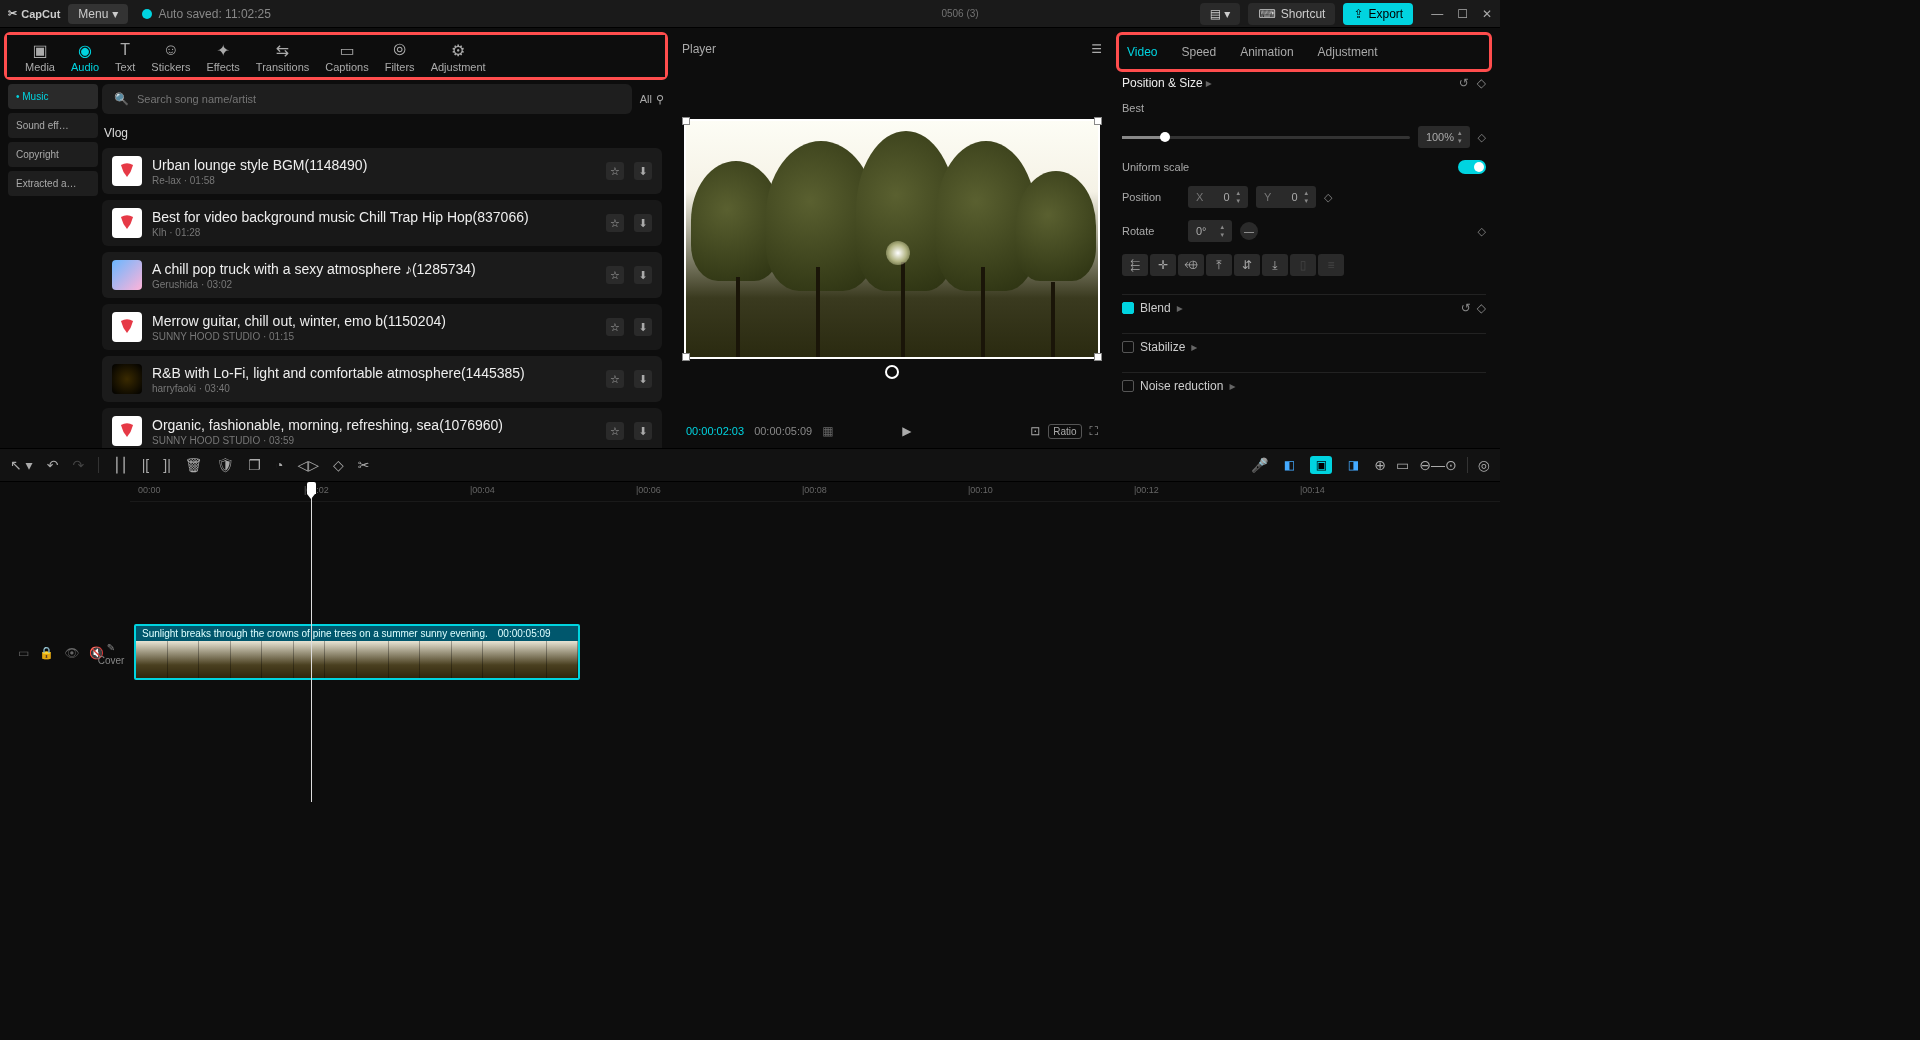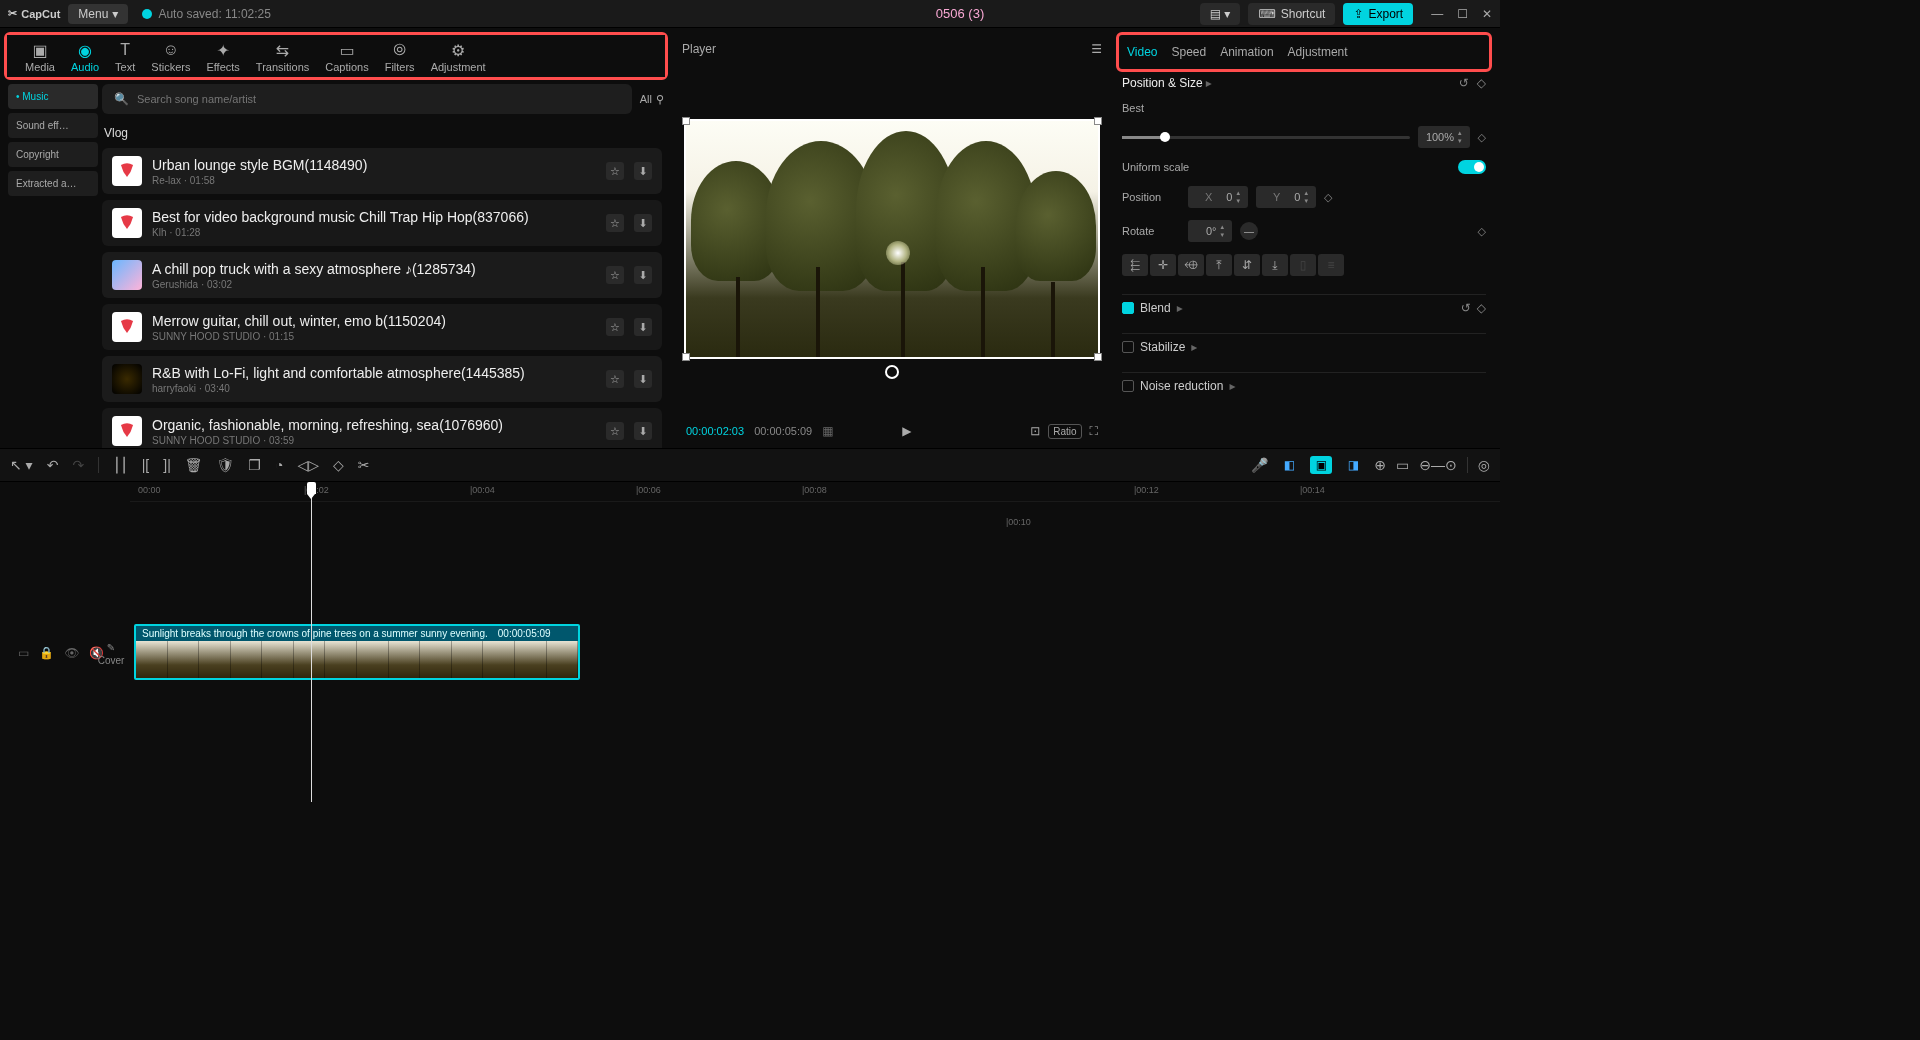--- a/index.html
+++ b/index.html
@@ -3,21 +3,21 @@
 <meta charset="utf-8">
 <style>
 * { margin: 0; padding: 0; box-sizing: border-box; font-family: -apple-system, BlinkMacSystemFont, "Segoe UI", sans-serif; }
 body { background: #0d0d0d; color: #ccc; font-size: 12px; overflow: hidden; width: 1500px; height: 812px; }
 
 .titlebar { height: 28px; background: #1a1a1a; display: flex; align-items: center; padding: 0 8px; border-bottom: 1px solid #000; }
 .titlebar .logo { display: flex; align-items: center; gap: 4px; font-weight: bold; font-size: 11px; }
 .titlebar .menu-btn { margin-left: 8px; background: #333; padding: 3px 10px; border-radius: 4px; cursor: pointer; display: flex; align-items: center; gap: 4px; }
 .titlebar .autosave { margin-left: 14px; display: flex; align-items: center; gap: 6px; color: #888; }
 .titlebar .autosave .dot { width: 10px; height: 10px; border-radius: 50%; background: #00d4e0; }
-.titlebar .proj { position: absolute; left: 50%; transform: translateX(-50%); color: #f9a8d4; font-size: 13px; }
+.titlebar .proj { position: absolute; left: 50%; transform: translateX(-50%); color: #737373; font-size: 10px; }
 .titlebar .right { margin-left: auto; display: flex; align-items: center; gap: 8px; }
 .titlebar .btn { background: #2a2a2a; padding: 4px 10px; border-radius: 4px; cursor: pointer; display: flex; align-items: center; gap: 5px; }
 .titlebar .btn.export { background: #00d4e0; color: #000; font-weight: 500; }
 .titlebar .wctrl { display: flex; gap: 14px; margin-left: 10px; color: #aaa; }
 
 .upper { display: flex; height: 420px; }
 
 .left-pane { width: 672px; display: flex; flex-direction: column; }
 .tool-tabs-wrap { border: 3px solid #ff4d4d; border-radius: 6px; margin: 4px 4px 0 4px; }
 .tool-tabs { display: flex; background: #0d0d0d; padding: 6px 10px 4px; }
@@ -63,36 +63,36 @@
 .frame .rot { position: absolute; left: 50%; transform: translateX(-50%); bottom: -22px; width: 14px; height: 14px; border: 2px solid #fff; border-radius: 50%; }
 .player-ctrl { height: 34px; display: flex; align-items: center; padding: 0 8px; gap: 10px; color: #aaa; }
 .player-ctrl .tc1 { color: #00d4e0; font-size: 11px; }
 .player-ctrl .tc2 { color: #888; font-size: 11px; }
 .player-ctrl .play { width: 26px; height: 26px; display: flex; align-items: center; justify-content: center; cursor: pointer; margin: 0 auto; }
 .player-ctrl .rctrl { margin-left: auto; display: flex; gap: 8px; align-items: center; }
 .player-ctrl .rbtn { border: 1px solid #555; padding: 1px 4px; border-radius: 3px; font-size: 10px; }
 
 .right-pane { width: 388px; display: flex; flex-direction: column; padding: 4px 8px 0 0; }
 .rtabs-wrap { border: 3px solid #ff4d4d; border-radius: 6px; margin: 0 0 4px 4px; }
-.rtabs { display: flex; padding: 10px 8px; gap: 14px; }
+.rtabs { display: flex; padding: 10px 8px; gap: 24px; }
 .rtab { color: #aaa; cursor: pointer; font-size: 12px; }
 .rtab.active { color: #00d4e0; }
 .sub-tabs { display: flex; margin: 0 0 10px 6px; gap: 2px; }
 .sub-tab { flex: 1; text-align: center; padding: 5px 0; background: #1a1a1a; color: #777; font-size: 11px; cursor: pointer; }
 .sub-tab.active { background: #3a3a3a; color: #eee; border-radius: 4px; }
 
 .props { padding: 0 6px 0 10px; display: flex; flex-direction: column; gap: 12px; overflow-y: auto; }
 .prop-head { display: flex; align-items: center; font-size: 12px; color: #eee; }
 .prop-head .kf { margin-left: auto; display: flex; gap: 8px; color: #888; }
 .prop-row { display: flex; align-items: center; gap: 8px; font-size: 11px; color: #aaa; }
 .prop-row .lbl { width: 58px; }
 .slider { flex: 1; height: 3px; background: #333; position: relative; border-radius: 2px; }
 .slider .fill { position: absolute; left: 0; top: 0; bottom: 0; background: #888; }
 .slider .thumb { position: absolute; width: 10px; height: 10px; background: #fff; border-radius: 50%; top: -4px; transform: translateX(-50%); }
-.numbox { background: #2a2a2a; padding: 3px 8px; border-radius: 3px; min-width: 44px; text-align: center; display: flex; align-items: center; gap: 4px; justify-content: flex-end; }
+.numbox { background: #2a2a2a; padding: 3px 8px; border-radius: 3px; min-width: 44px; text-align: center; display: flex; align-items: center; gap: 4px; justify-content: space-between; }
 .stepper { display: flex; flex-direction: column; font-size: 7px; color: #888; }
 .kficon { color: #888; }
 .toggle { width: 28px; height: 14px; background: #00d4e0; border-radius: 7px; position: relative; }
 .toggle .knob { position: absolute; width: 10px; height: 10px; background: #fff; border-radius: 50%; top: 2px; right: 2px; }
 .align-row { display: flex; gap: 2px; }
 .align-btn { width: 26px; height: 22px; background: #2a2a2a; display: flex; align-items: center; justify-content: center; font-size: 12px; color: #aaa; border-radius: 3px; cursor: pointer; }
 .align-btn.dis { color: #444; }
 .sect-toggle { display: flex; align-items: center; gap: 6px; font-size: 12px; color: #ccc; padding: 6px 0; border-top: 1px solid #222; }
 .sect-toggle .cb { width: 12px; height: 12px; border: 1px solid #555; border-radius: 2px; }
 .sect-toggle .cb.on { background: #00d4e0; border-color: #00d4e0; }
@@ -464,21 +464,21 @@
       <span class="tb">◎</span>
     </div>
   </div>
   <div class="timeline">
     <div class="ruler" id="ruler">
           <div class="tick" style="left: 8px;">00:00</div>
           <div class="tick" style="left: 174px;">|00:02</div>
           <div class="tick" style="left: 340px;">|00:04</div>
           <div class="tick" style="left: 506px;">|00:06</div>
           <div class="tick" style="left: 672px;">|00:08</div>
-          <div class="tick" style="left: 876px; margin-top: 32px;">|00:10</div>
+          <div class="tick" style="left: 838px;">|00:10</div>
           <div class="tick" style="left: 1004px;">|00:12</div>
           <div class="tick" style="left: 1170px;">|00:14</div>
         </div>
     <div class="tracks">
       <div class="side-icons">
         <span>▭</span>
         <span>🔒</span>
         <span>👁</span>
         <span>🔇</span>
       </div>

